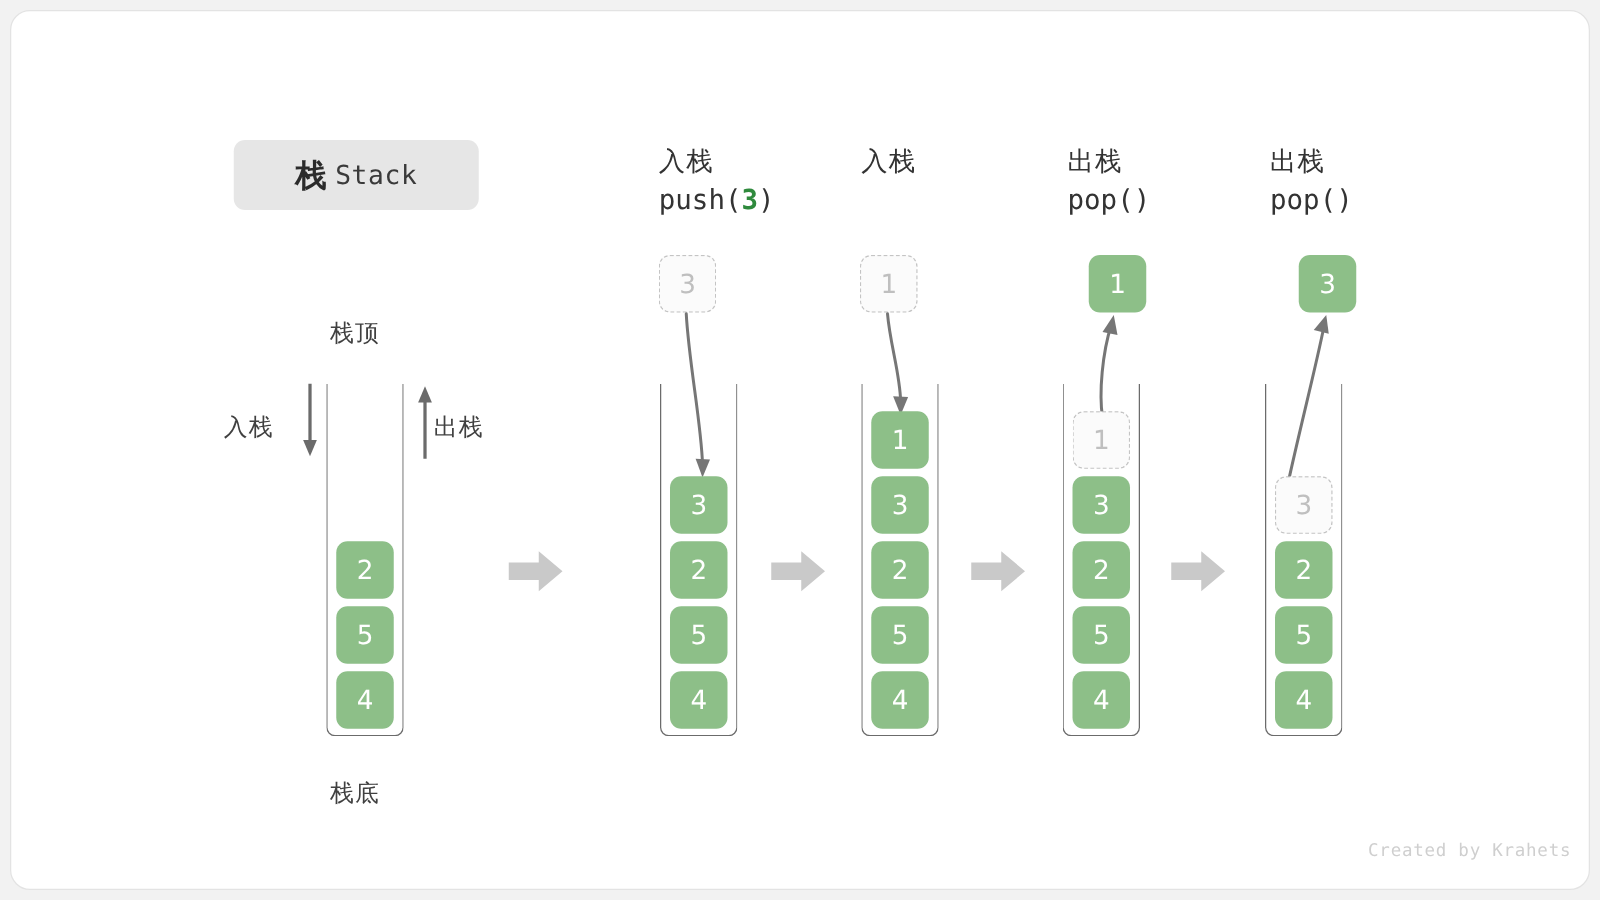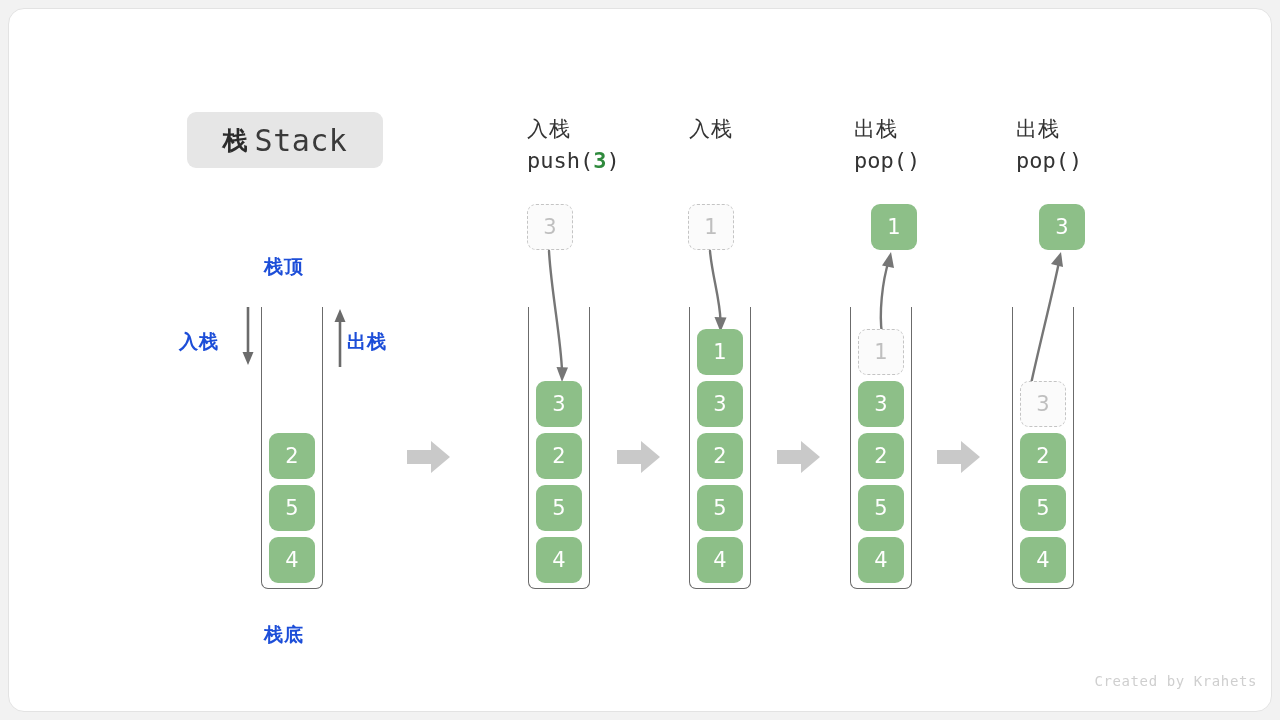--- a/index.html
+++ b/index.html
@@ -41,32 +41,32 @@
   }
   #title-chip .t-cn {
     font-family: "DejaVu Sans", sans-serif;
     font-weight: bold;
     font-size: 25px;
     color: #2b2b2b;
     letter-spacing: 1px;
   }
   #title-chip .t-en {
     font-family: "DejaVu Sans Mono", monospace;
-    font-size: 30px;
+    font-size: 21px;
     color: #3a3a3a;
     margin-left: 6px;
     letter-spacing: 0.5px;
   }
 
   
   .cn-bold {
     font-family: "DejaVu Sans", sans-serif;
-    font-weight: bold;
+    font-weight: normal;
     font-size: 19px;
-    color: #1d4ed8;
+    color: #404040;
     white-space: nowrap;
     letter-spacing: 1px;
   }
 
   
   .col-head {
     width: 170px;
     text-align: left;
   }
   .col-head .hd-cn {

